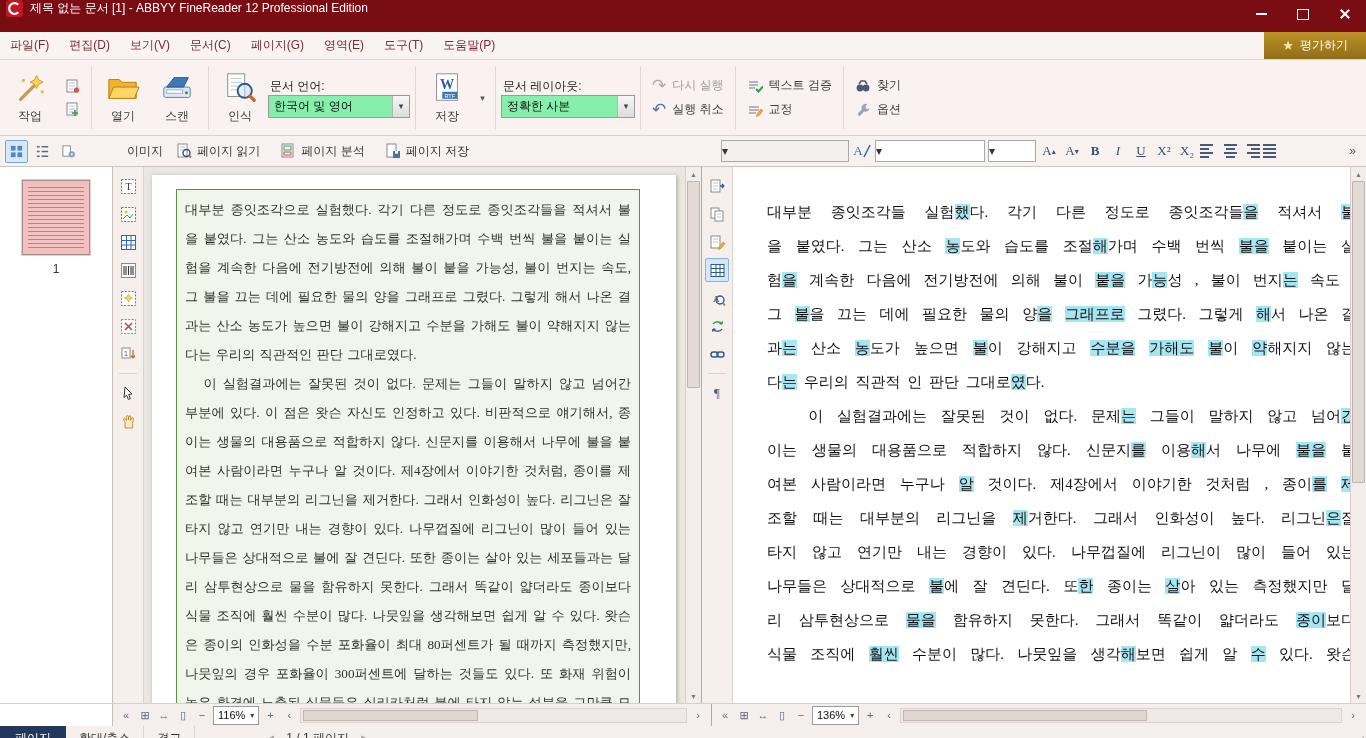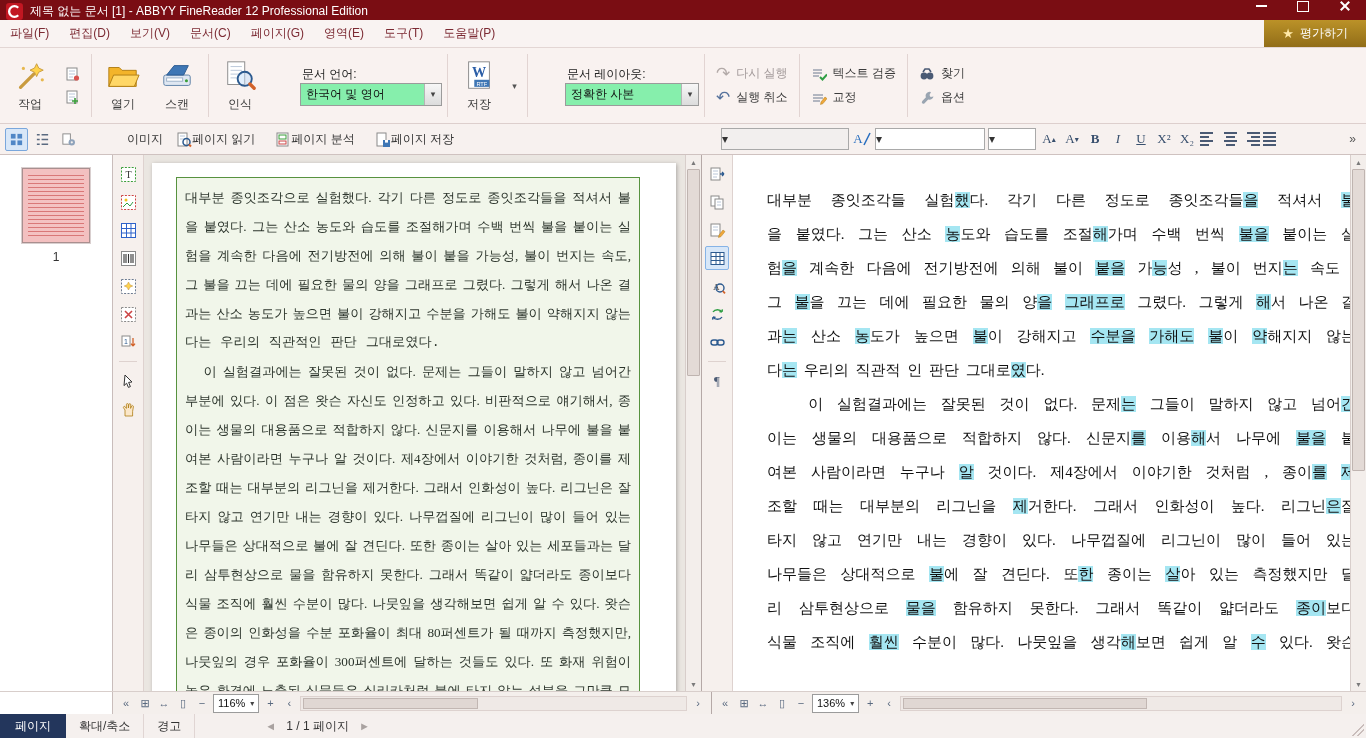--- a/index.html
+++ b/index.html
@@ -1,20 +1,20 @@
 <!DOCTYPE html>
 <html><head>
 <meta charset="utf-8">
 <style>
   html,body{margin:0;padding:0;background:#555;}
   body{width:1366px;height:738px;overflow:hidden;font-family:"Liberation Sans",sans-serif;-webkit-font-smoothing:antialiased;}
   .app{width:1366px;height:738px;display:flex;flex-direction:column;background:#f9f3f1;}
 
   
-  .titlebar{height:20px;background:#7a0d13;display:flex;align-items:flex-end;color:#fff;font-size:12px;flex:0 0 auto;}
+  .titlebar{height:32px;background:#7a0d13;display:flex;align-items:flex-start;color:#fff;font-size:12px;flex:0 0 auto;}
   .appicon{width:17px;height:17px;margin:0 7px 0 6px;flex:0 0 auto;}
   .wtitle{flex:1;white-space:nowrap;overflow:hidden;}
   .winbtn{width:42px;height:28px;display:flex;align-items:center;justify-content:center;cursor:default;}
   .mingl{width:11px;height:2px;background:#fff;}
   .maxgl{width:10px;height:9px;border:1.5px solid #fff;position:relative;}
   .closegl{position:relative;width:12px;height:12px;}
   .closegl::before,.closegl::after{content:"";position:absolute;left:5px;top:0;width:1.8px;height:12px;background:#fff;}
   .closegl::before{transform:rotate(45deg);}.closegl::after{transform:rotate(-45deg);}
 
   
@@ -25,36 +25,36 @@
 
   
   .toolbar{height:71px;background:#f9f2f0;border-bottom:1px solid #ddcfcd;display:flex;align-items:stretch;padding:2px 4px;gap:2px;flex:0 0 auto;}
   .tsep{width:1px;background:#e2d4d2;margin:4px 3px;flex:0 0 auto;}
   .bigbtn{display:flex;flex-direction:column;align-items:center;justify-content:center;gap:3px;padding:2px 9px;font-size:12px;color:#3c3c3c;}
   .bicon{width:34px;height:34px;}
   .smallcol{display:flex;flex-direction:column;justify-content:center;gap:5px;}
   .smallbtn{display:flex;align-items:center;gap:6px;font-size:12px;color:#3c3c3c;padding:1px 6px;}
   .smallbtn.dis{color:#a39a9a;}
   .sicon{width:16px;height:16px;flex:0 0 auto;}
-  .ddcol{display:flex;flex-direction:column;justify-content:center;font-size:12px;color:#222;margin-left:32px;}
+  .ddcol{display:flex;flex-direction:column;justify-content:center;font-size:12px;color:#222;}
   .ddlabel{padding-left:2px;}
   .combo{height:21px;border:1px solid #9b9b9b;background:#86efac;display:flex;align-items:center;font-size:12px;color:#111;}
   .combo .cval{flex:1;padding:0 5px;white-space:nowrap;overflow:hidden;}
   .combo .carr{width:16px;align-self:stretch;display:flex;align-items:center;justify-content:center;background:linear-gradient(#f7f7f7,#dcdcdc);border-left:1px solid #b5b5b5;color:#444;font-size:9px;}
   .dropstrip{width:15px;display:flex;align-items:center;justify-content:center;color:#555;font-size:9px;}
   .arrglyph{font-size:17px;line-height:1;color:#56729c;}
   .arrglyph.dis{color:#b3aaa8;}
 
   
   .subbar{height:30px;background:#f7f1ef;border-bottom:1px solid #cfc2c0;display:flex;align-items:center;font-size:12px;color:#333;flex:0 0 auto;}
   .sb-left{width:112px;flex:0 0 auto;display:flex;gap:3px;padding-left:5px;align-items:center;}
   .sqbtn{width:21px;height:21px;display:flex;align-items:center;justify-content:center;border:1px solid transparent;border-radius:2px;}
   .sqbtn.sel{background:#d8e7f8;border-color:#7aa7dc;}
   .sb-image{width:588px;flex:0 0 auto;display:flex;align-items:center;gap:6px;padding-left:10px;}
-  .pgbtn{display:flex;align-items:flex-end;padding:3px 7px;}
+  .pgbtn{display:flex;align-items:center;gap:5px;padding:3px 7px;}
   .sb-format{flex:1;display:flex;align-items:center;gap:3px;padding:0 6px;}
   .fcombo{height:20px;border:1px solid #a9a9a9;background:#fff;display:flex;align-items:center;}
   .fcombo.dis{background:#f2efee;}
   .fmtbtn{min-width:20px;height:20px;display:flex;align-items:center;justify-content:center;color:#39506e;font-family:"Liberation Serif",serif;font-size:13px;}
   .fmtbtn.b{font-weight:bold;}
   .fmtbtn.i{font-style:italic;}
   .fmtbtn.u{text-decoration:underline;}
   .alg{width:18px;height:18px;display:flex;flex-direction:column;justify-content:center;gap:2px;}
   .alg i{display:block;height:2px;background:#4a5a74;}
   .alg.l{align-items:flex-start}.alg.c{align-items:center}.alg.r{align-items:flex-end}.alg.j{align-items:stretch}
@@ -71,21 +71,21 @@
 
   .imagepanel{width:588px;flex:0 0 auto;background:#eae6e1;display:flex;border-right:1px solid #b5a9a7;position:relative;}
   .strip{width:30px;flex:0 0 auto;background:#f6f0ed;border-right:1px solid #ded2cf;display:flex;flex-direction:column;align-items:center;padding-top:7px;gap:4px;}
   .stripicon{width:22px;height:22px;display:flex;align-items:center;justify-content:center;border:1px solid transparent;border-radius:2px;font-size:13px;color:#4a5a74;}
   .stripicon.sel{background:#d8e7f8;border-color:#86b3e6;}
   .stripsep{width:18px;height:1px;background:#ded2cf;margin:3px 0;}
   .imageview{flex:1;position:relative;overflow:hidden;}
   .scanpage{position:absolute;left:8px;top:8px;width:524px;height:640px;background:#fff;box-shadow:1px 1px 4px rgba(0,0,0,.28);}
   .region{position:absolute;left:24px;right:36px;top:14px;bottom:-30px;border:1px solid #57923f;background:#f1f6ea;padding:5px 8px;overflow:hidden;}
   .img-line{font-family:"Liberation Serif","DejaVu Serif",serif;font-size:13.2px;line-height:29px;height:29px;color:#2c352c;text-align:justify;text-align-last:justify;overflow:hidden;white-space:pre-wrap;word-spacing:1px;}
-  .img-line.noj{text-align-last:left;font-family:Liberation Mono, monospace;}
+  .img-line.noj{text-align-last:left;}
 
   .vscroll{position:absolute;right:0;top:0;bottom:0;width:15px;background:#f3eeeb;border-left:1px solid #d8cecb;display:flex;flex-direction:column;align-items:center;}
   .vscroll .sarr{height:14px;display:flex;align-items:center;justify-content:center;font-size:7px;color:#7a7a7a;width:100%;}
   .vthumb{width:11px;background:#e3dad6;border:1px solid #bfb4b0;border-radius:1px;}
   .vspace{flex:1;}
 
   .textpanel{flex:1;background:#fff;display:flex;position:relative;overflow:hidden;}
   .textview{flex:1;padding:28px 10px 0 34px;overflow:hidden;}
   .txt-line{font-family:"Liberation Serif","DejaVu Serif",serif;font-size:15px;line-height:34px;height:34px;color:#121212;text-align:justify;text-align-last:justify;overflow:hidden;white-space:pre-wrap;word-spacing:3px;}
   .txt-line.noj{text-align-last:left;}

